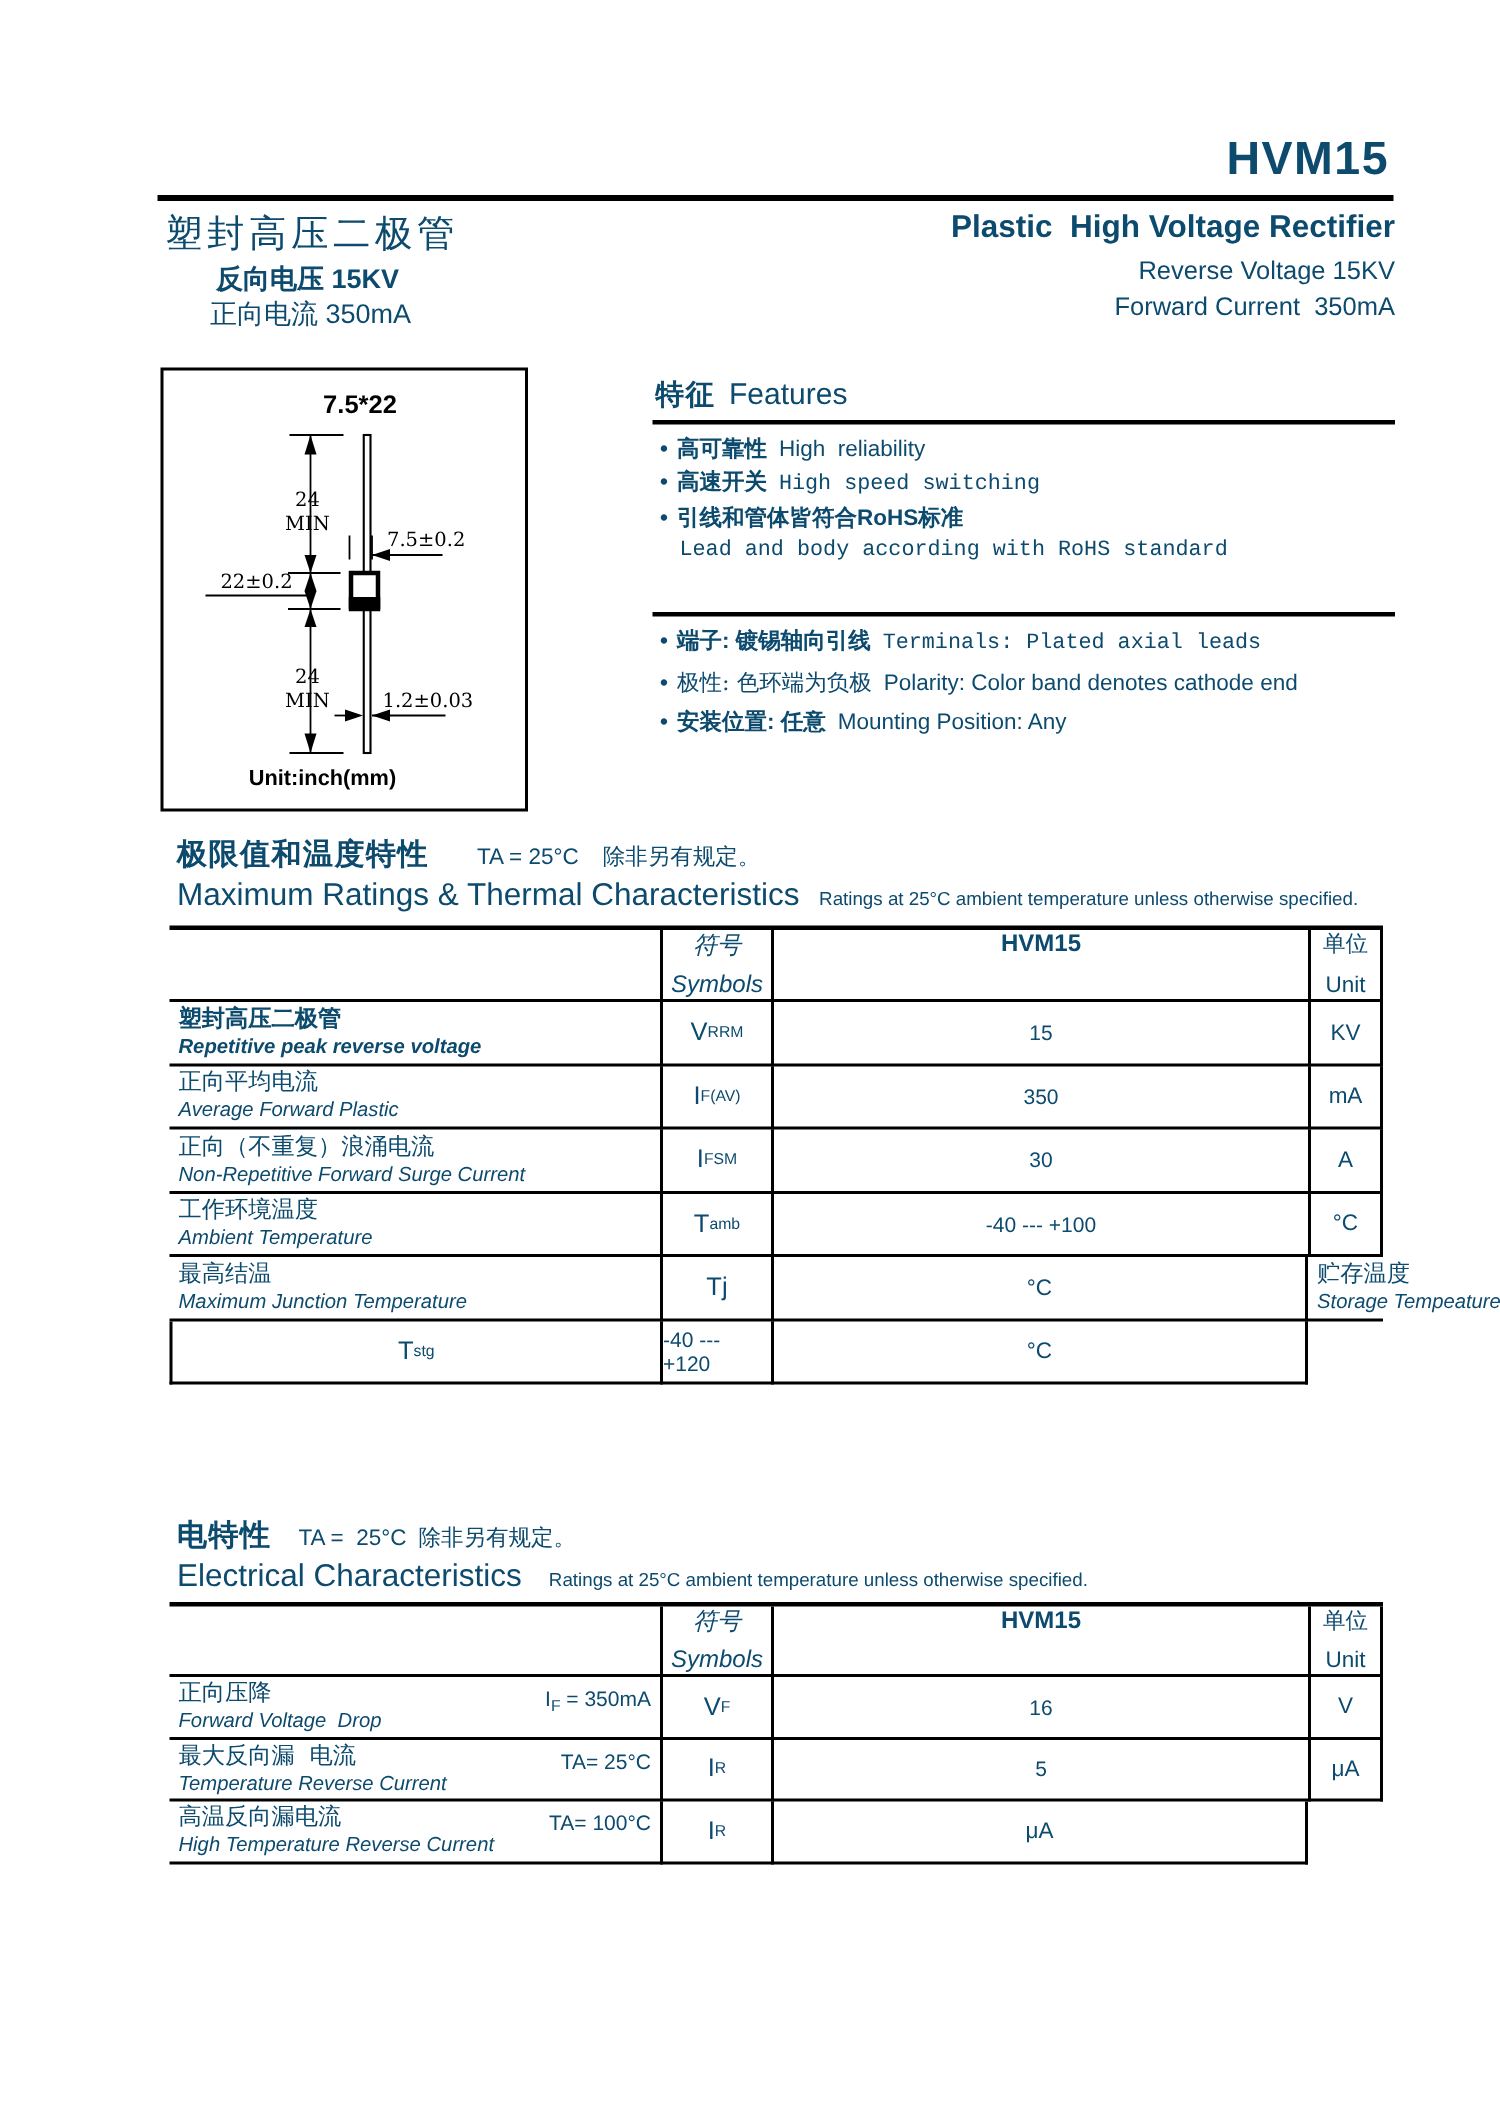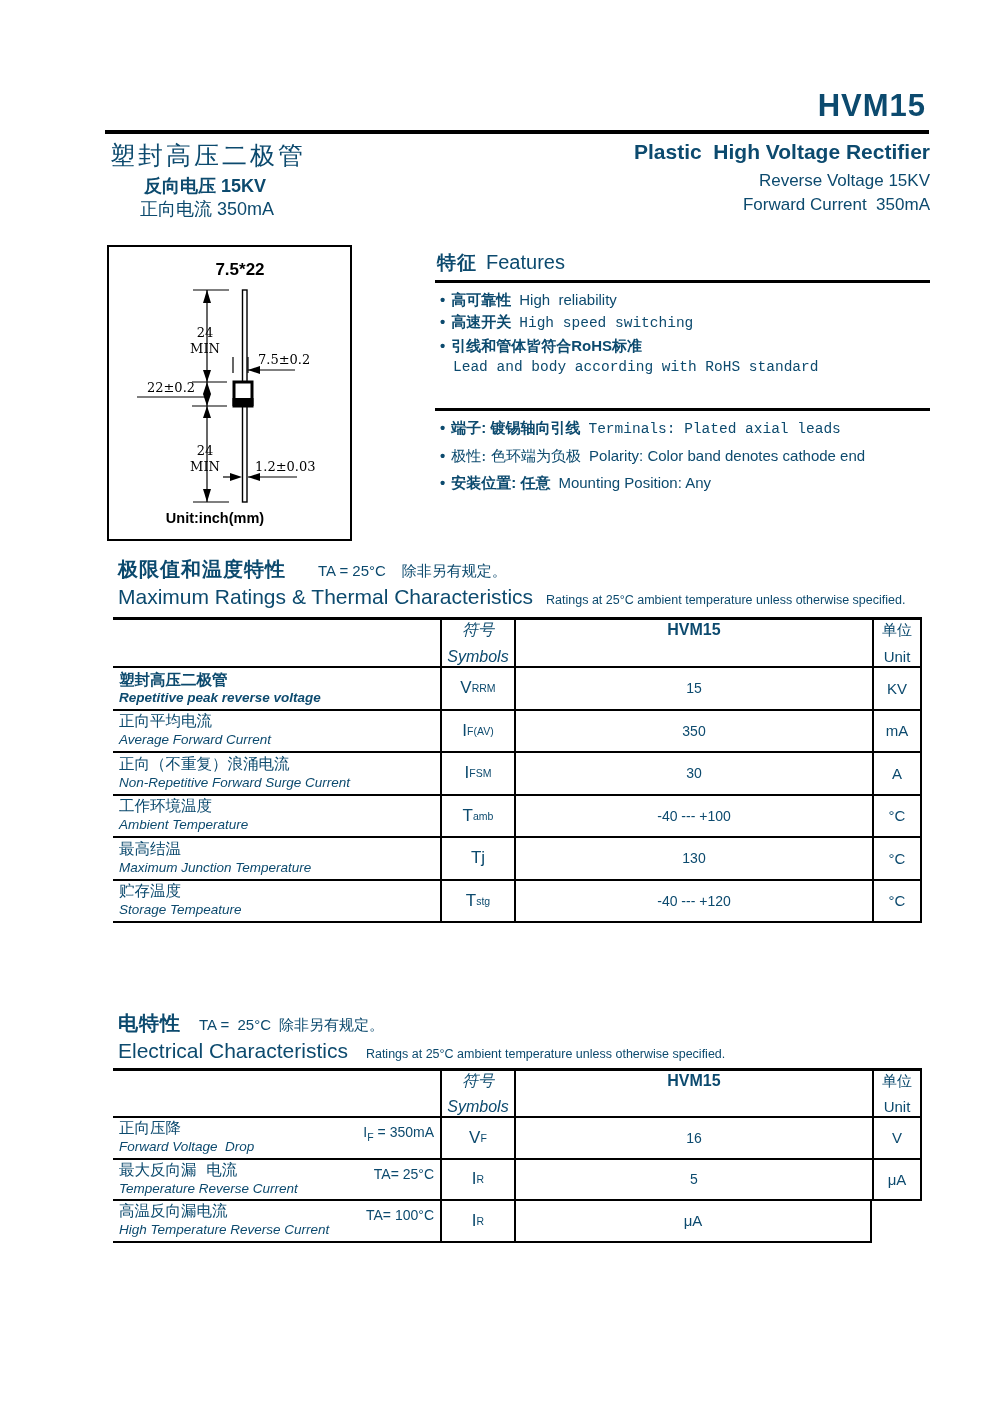--- a/index.html
+++ b/index.html
@@ -209,21 +209,21 @@
     </div>
     <div class="cell c-sym">
         <span>V</span>
         <sub>RRM</sub>
       </div>
     <div class="cell c-val">15</div>
     <div class="cell c-unit">KV</div>
 
     <div class="cell c-item">
       <span class="it-zh">正向平均电流</span>
-      <span class="it-en">Average Forward Current</span>
+      <span class="it-en">Average Forward Plastic</span>
     </div>
     <div class="cell c-sym">
         <span>I</span>
         <sub>F(AV)</sub>
       </div>
     <div class="cell c-val">350</div>
     <div class="cell c-unit">mA</div>
 
     <div class="cell c-item">
       <span class="it-zh">正向（不重复）浪涌电流</span>
@@ -248,21 +248,20 @@
     <div class="cell c-unit">°C</div>
 
     <div class="cell c-item">
       <span class="it-zh">最高结温</span>
       <span class="it-en">Maximum Junction Temperature</span>
     </div>
     <div class="cell c-sym">
         <span>Tj</span>
         <sub></sub>
       </div>
-    <div class="cell c-val">130</div>
     <div class="cell c-unit">°C</div>
 
     <div class="cell c-item">
       <span class="it-zh">贮存温度</span>
       <span class="it-en">Storage Tempeature</span>
     </div>
     <div class="cell c-sym">
         <span>T</span>
         <sub>stg</sub>
       </div>

